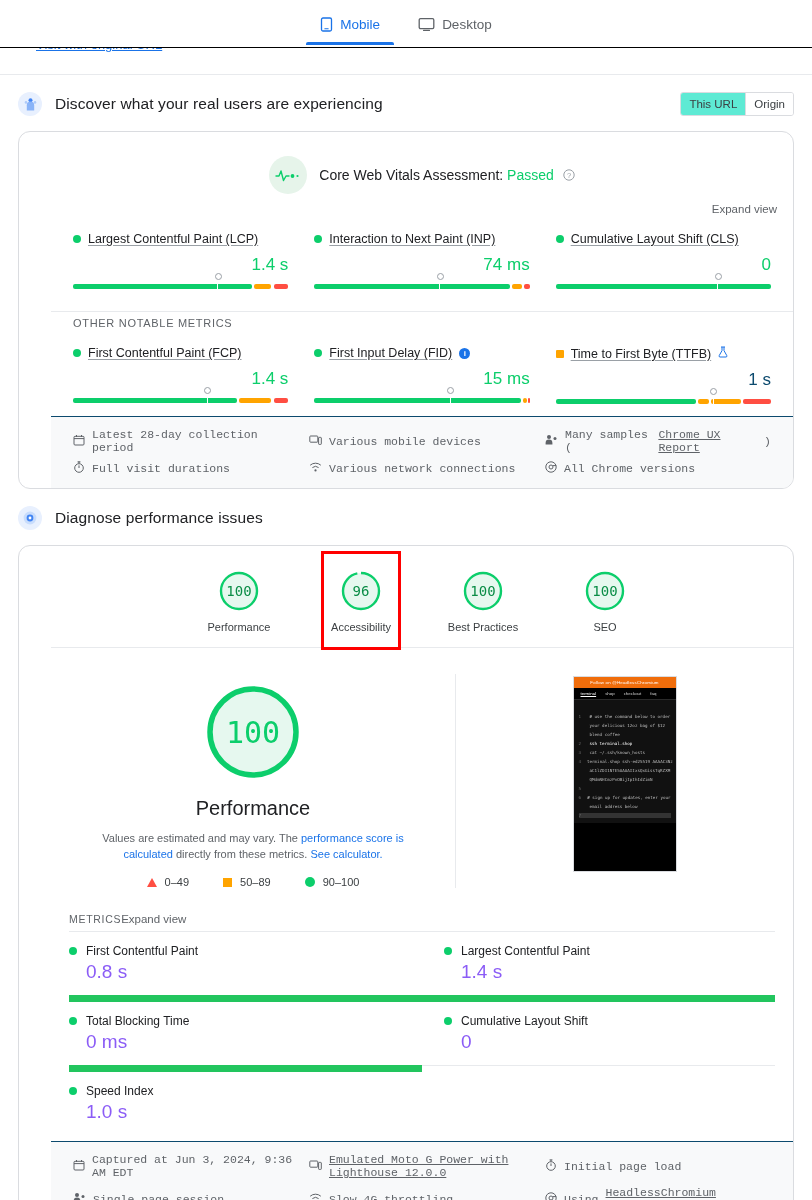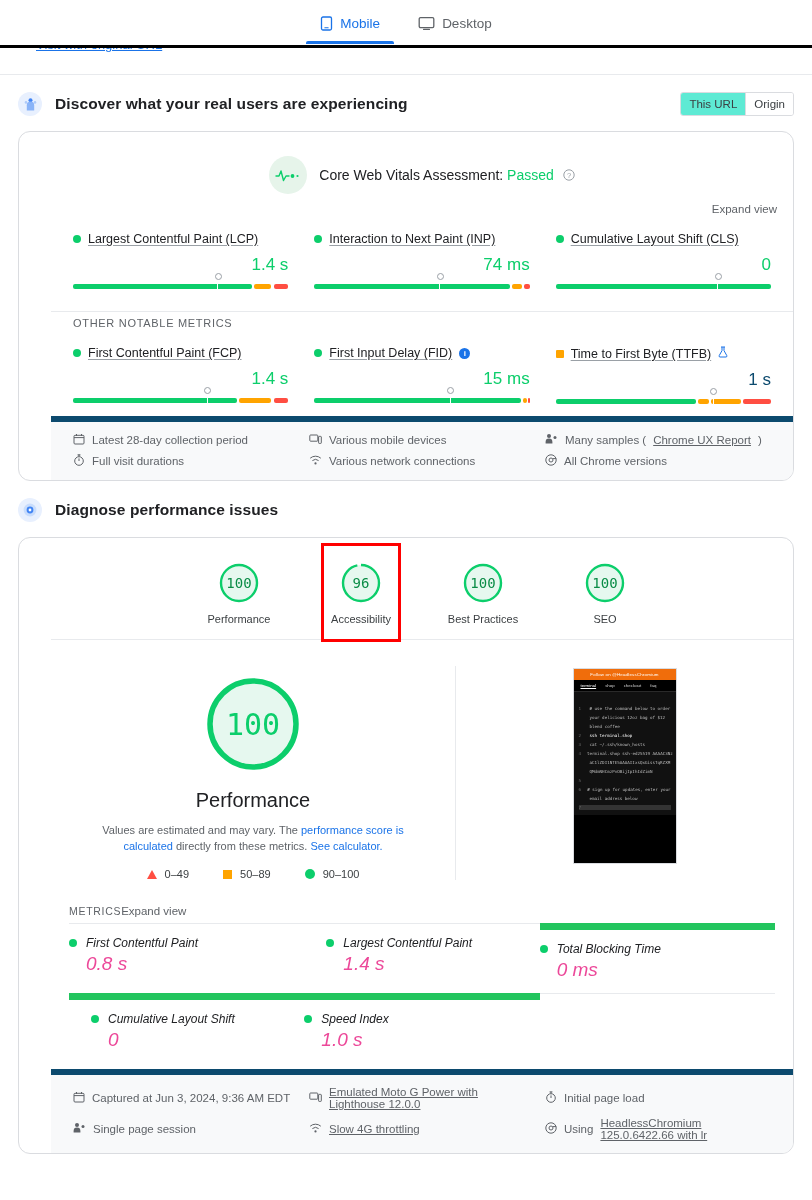--- a/index.html
+++ b/index.html
@@ -13,21 +13,21 @@
   }
   body { position: relative; }
 
   
   .device-tabs {
     height: 48px;
     display: flex;
     align-items: center;
     justify-content: center;
     gap: 26px;
-    border-bottom: 3px solid #000000;
+    border-bottom: 1px solid #000000;
     background: #fff;
     position: relative;
     z-index: 5;
   }
   .device-tab {
     display: flex;
     align-items: center;
     gap: 7px;
     font-size: 13.5px;
     color: #5f6368;
@@ -74,21 +74,21 @@
   
   .section-head {
     display: flex;
     align-items: center;
     gap: 13px;
     padding: 17px 0 15px 0;
     position: relative;
   }
   .section-head h2 {
     font-size: 15.5px;
-    font-weight: 700;
+    font-weight: 400;
     color: #202124;
     letter-spacing: 0.1px;
   }
   .seg-toggle {
     position: absolute;
     right: 0; top: 17px;
     display: flex;
     border: 1px solid #dadce0;
     border-radius: 3px;
     overflow: hidden;
@@ -229,26 +229,27 @@
     font-size: 11px;
     letter-spacing: 0.7px;
     color: #5f6368;
     padding: 5px 22px 0 22px;
   }
   .divider { border-top: 1px solid #e8eaed; margin: 10px 0 0 0; }
 
   
   .meta {
     background: #f8f9fa;
-    border-top: 6px solid #0c4a6e;
+    border-top: 1px solid #0c4a6e;
     padding: 11px 22px 12px 22px;
     display: grid;
     grid-template-columns: 1fr 1fr 1fr;
     row-gap: 7px;
     column-gap: 10px;
+    font-family: Liberation Mono, monospace;
   }
   .meta-item {
     display: flex;
     align-items: center;
     gap: 7px;
     font-size: 11.5px;
     color: #5f6368;
   }
   .meta-item .lk { text-decoration: underline; cursor: pointer; }
   .meta-item svg { flex: 0 0 auto; }
@@ -386,38 +387,37 @@
     display: flex;
     align-items: center;
     padding: 11px 18px 6px 18px;
     font-size: 10.5px;
     letter-spacing: 0.7px;
     color: #5f6368;
   }
   .metrics-head .ev { letter-spacing: 0; font-size: 11.5px; cursor: pointer; }
   .mlist {
     display: grid;
-    grid-template-columns: 1fr 1fr 1fr;
+    grid-template-columns: 1fr 1fr;
     padding: 0 18px 6px 18px;
-    font-style: italic;
   }
   .mrow {
     padding: 12px 0 12px 0;
     border-top: 7px solid #22c55e;
   }
   .mlist .mrow:nth-child(1), .mlist .mrow:nth-child(2) { border-top: 1px solid #e8eaed; }
   .mrow-l { padding-right: 22px; }
   .mrow-r { padding-left: 22px; border-left: none; }
   .mrow-head {
     display: flex; align-items: center; gap: 9px;
     font-size: 12px; color: #202124;
   }
   .mrow-val {
     font-size: 19px;
-    color: #ec4899;
+    color: #8b5cf6;
     margin-top: 3px;
     padding-left: 17px;
   }
   .mrow.blank { border-top: 1px solid #e8eaed; }
 </style>
 </head>
 <body>
 
 <div class="device-tabs">
   <div class="device-tab active">

